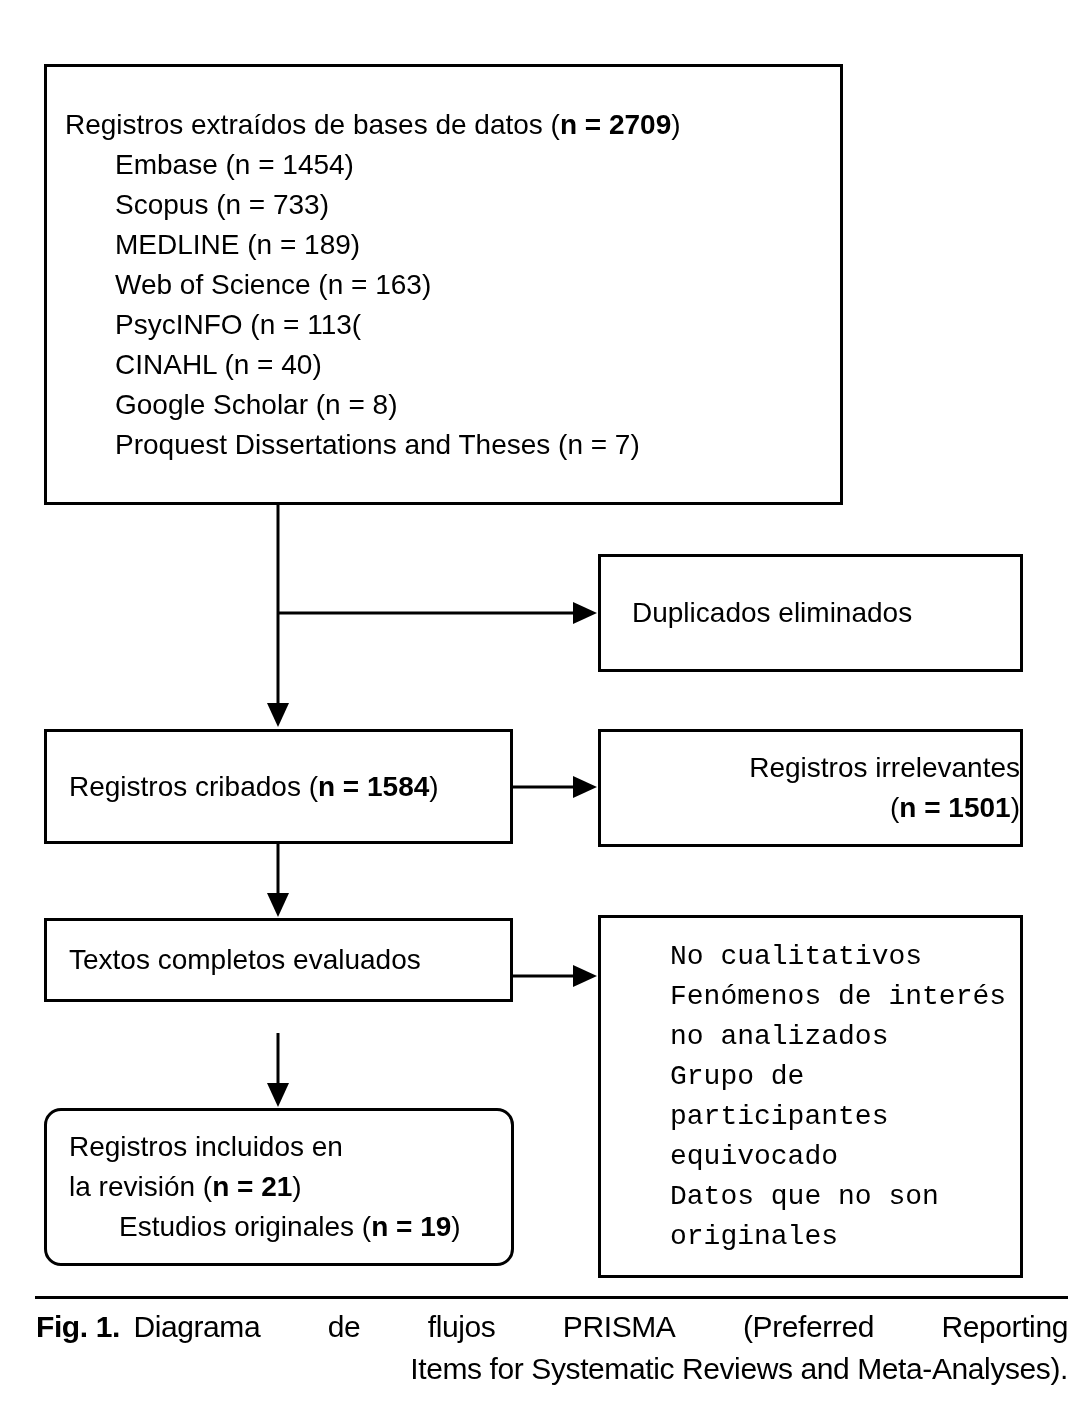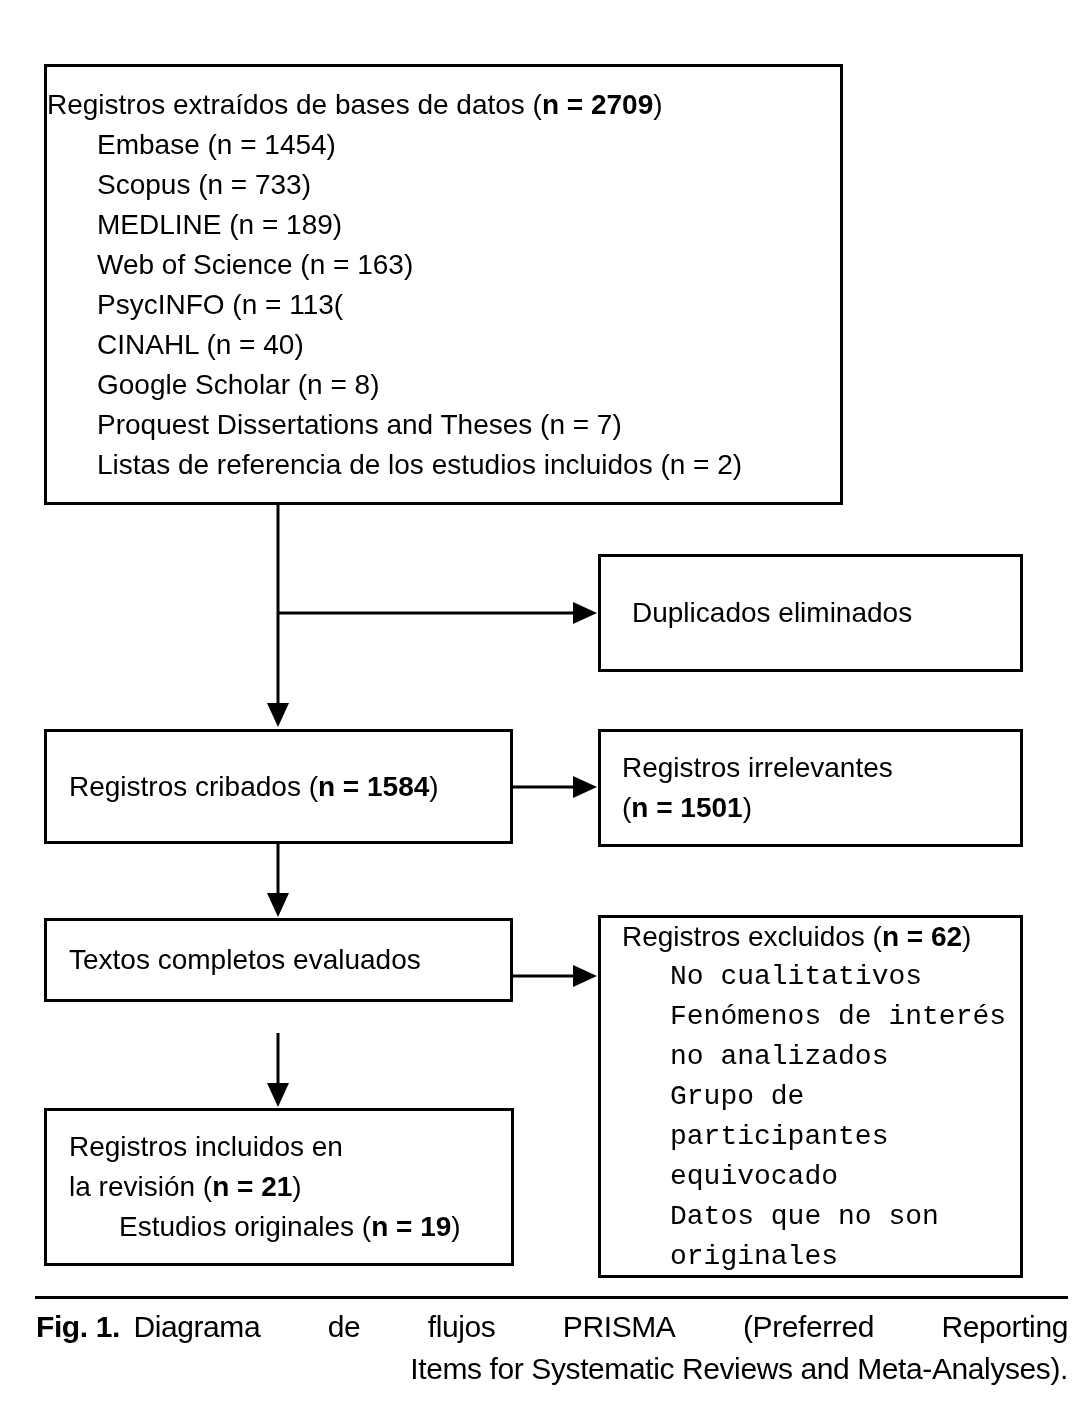--- a/index.html
+++ b/index.html
@@ -18,29 +18,29 @@
     display: flex;
     flex-direction: column;
     justify-content: center;
     font-size: 28px;
     line-height: 40px;
   }
   .box .line { white-space: nowrap; }
   .indent { margin-left: 50px; }
   .b { font-weight: bold; }
 
-  #box-databases  { left: 44px;  top: 64px;   width: 799px; height: 441px; }
+  #box-databases  { left: 44px;  top: 64px;   width: 799px; height: 441px; padding-left: 18px; }
   #box-duplicates { left: 598px; top: 554px;  width: 425px; height: 118px; padding-left: 31px; }
   #box-screened   { left: 44px;  top: 729px;  width: 469px; height: 115px; padding-left: 22px; }
-  #box-irrelevant { left: 598px; top: 729px;  width: 425px; height: 118px; padding-left: 21px; }
+  #box-irrelevant { left: 598px; top: 729px;  width: 425px; height: 118px; padding-left: 21px; text-align: right; }
   #box-fulltext   { left: 44px;  top: 918px;  width: 469px; height: 84px; padding-left: 22px; }
   #box-excluded   { left: 598px; top: 915px;  width: 425px; height: 363px; padding-left: 21px; }
   #box-excluded .indent { margin-left: 48px; font-family: Liberation Mono, monospace; }
   #box-excluded .line { white-space: normal; }
-  #box-included   { left: 44px;  top: 1108px; width: 470px; height: 158px; padding-left: 22px; }
+  #box-included   { left: 44px;  top: 1108px; width: 470px; height: 158px; padding-left: 22px; border-radius: 17px; }
 
   svg.connectors {
     position: absolute; left: 0; top: 0;
     pointer-events: none;
   }
   svg.connectors line { stroke: #000; stroke-width: 3; }
   svg.connectors polygon { fill: #000; stroke: none; }
 
   .caption-rule {
     position: absolute;
@@ -73,42 +73,40 @@
 <div class="box" id="box-databases">
   <div class="line"><span>Registros extraídos de bases de datos (</span><span class="b">n = 2709</span><span>)</span></div>
   <div class="line indent">Embase (n = 1454)</div>
   <div class="line indent">Scopus (n = 733)</div>
   <div class="line indent">MEDLINE (n = 189)</div>
   <div class="line indent">Web of Science (n = 163)</div>
   <div class="line indent">PsycINFO (n = 113(</div>
   <div class="line indent">CINAHL (n = 40)</div>
   <div class="line indent">Google Scholar (n = 8)</div>
   <div class="line indent">Proquest Dissertations and Theses (n = 7)</div>
-  <div class="line indent">Listas de referencia de los estudios incluidos (n = 2)</div>
 </div>
 
 <div class="box" id="box-duplicates">
   <div class="line">Duplicados eliminados</div>
 </div>
 
 <div class="box" id="box-screened">
   <div class="line"><span>Registros cribados (</span><span class="b">n = 1584</span><span>)</span></div>
 </div>
 
 <div class="box" id="box-irrelevant">
   <div class="line">Registros irrelevantes</div>
   <div class="line"><span>(</span><span class="b">n = 1501</span><span>)</span></div>
 </div>
 
 <div class="box" id="box-fulltext">
   <div class="line">Textos completos evaluados</div>
 </div>
 
 <div class="box" id="box-excluded">
-  <div class="line"><span>Registros excluidos (</span><span class="b">n = 62</span><span>)</span></div>
   <div class="line indent">No cualitativos</div>
   <div class="line indent">Fenómenos de interés</div>
   <div class="line indent">no analizados</div>
   <div class="line indent">Grupo de participantes</div>
   <div class="line indent">equivocado</div>
   <div class="line indent">Datos que no son</div>
   <div class="line indent">originales</div>
 </div>
 
 <div class="box" id="box-included">

